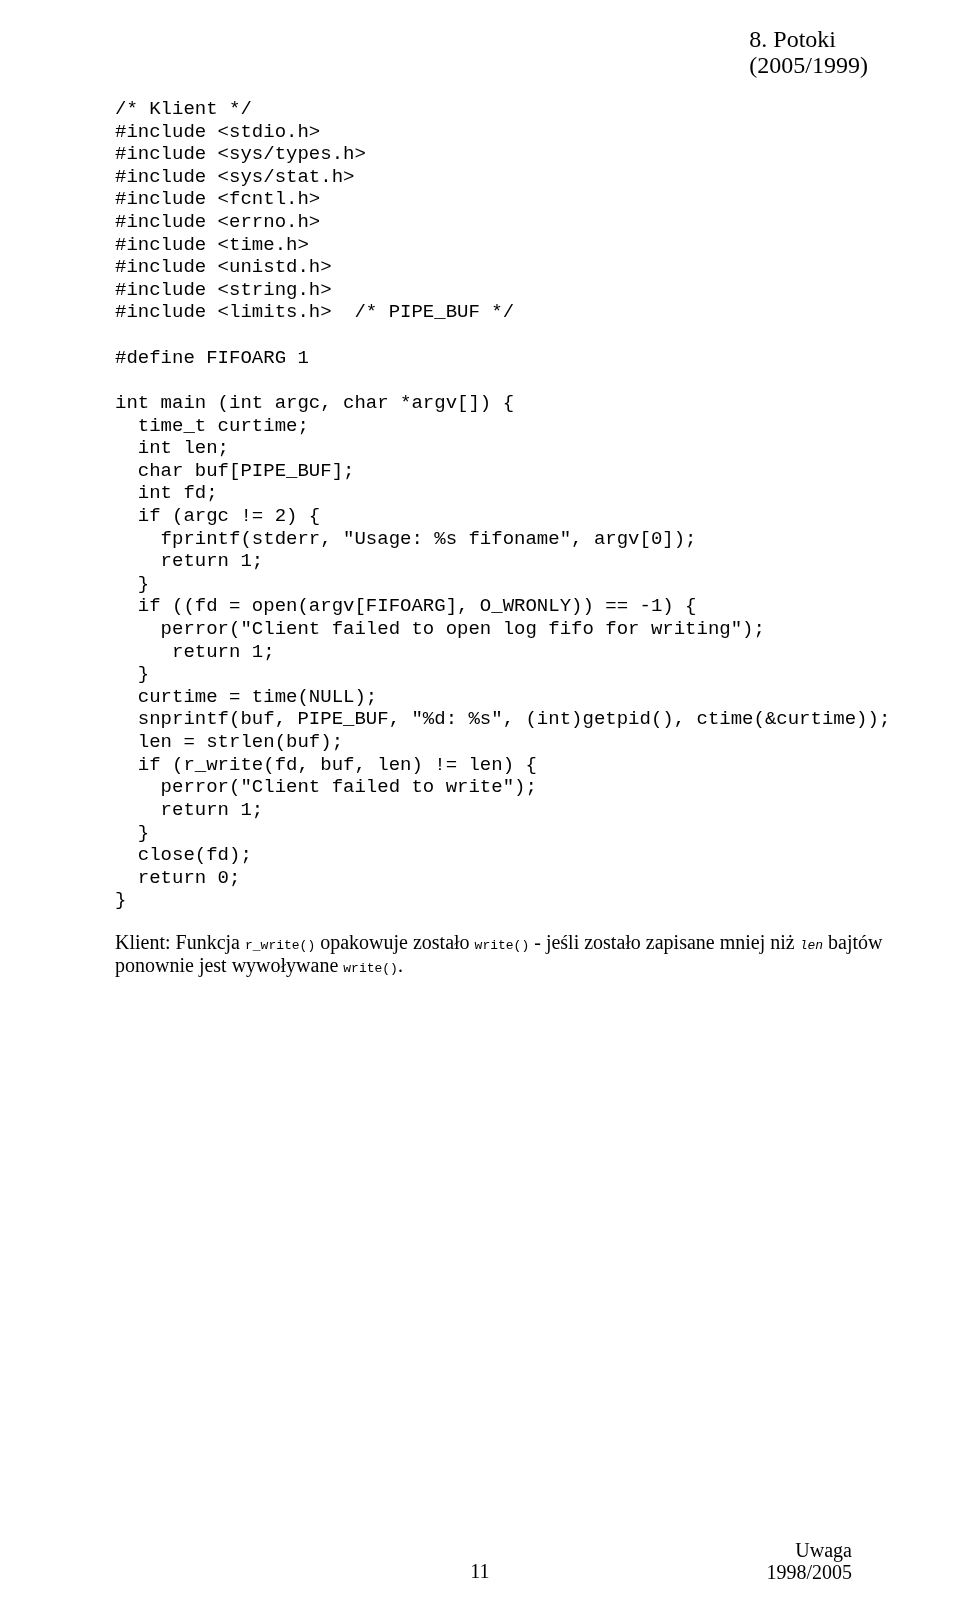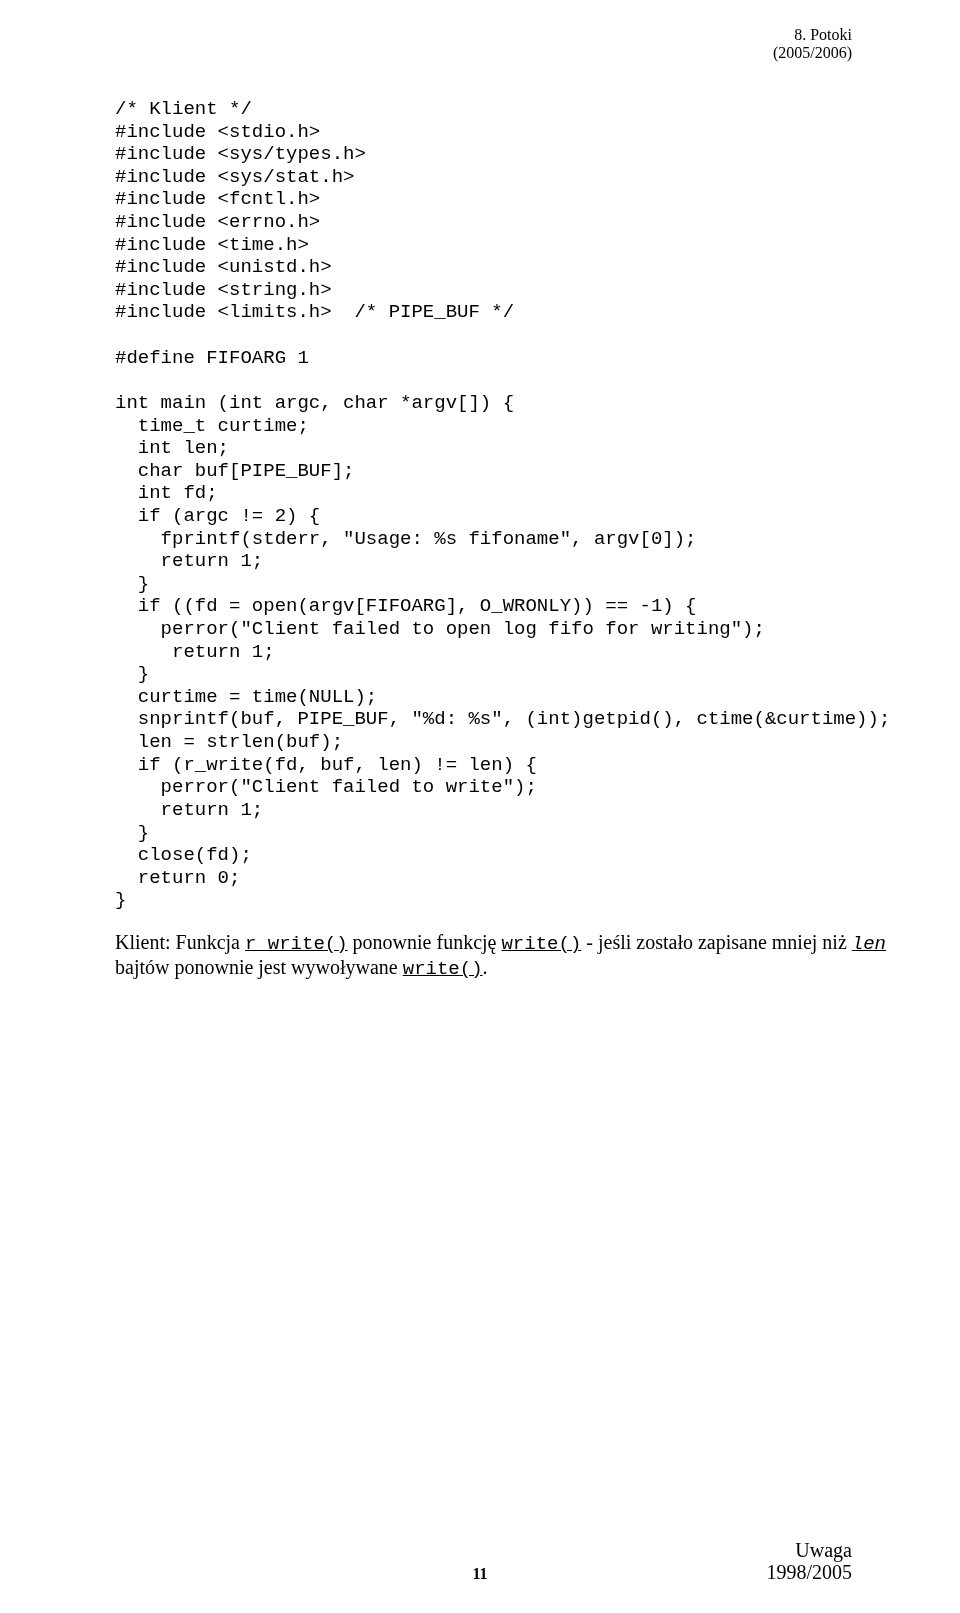--- a/index.html
+++ b/index.html
@@ -13,64 +13,63 @@
       color: #000;
       position: relative;
     }
     .page {
       padding: 68px 65px 0 115px;
       box-sizing: border-box;
     }
     .hdr {
       position: absolute;
       top: 26px;
-      right: 108px;
-      text-align: right;
-      font-size: 16px;
+      right: 92px;
+      text-align: left;
+      font-size: 24px;
       line-height: 1.1;
     }
     .code {
       font-family: "Courier New", Courier, monospace;
       font-size: 19px;
       line-height: 1.19;
       white-space: pre;
       margin-top: 30px;
     }
     .note {
       font-family: "Times New Roman", Times, serif;
       font-size: 20px;
       line-height: 1.15;
       margin-top: 14px;
     }
-    .mono { font-family: "Courier New", Courier, monospace; font-size: 19px; text-decoration: underline; }
+    .mono { font-family: "Courier New", Courier, monospace; font-size: 13px; }
     .ftr {
       position: absolute;
       bottom: 30px;
       left: 0;
       width: 100%;
       text-align: center;
-      font-size: 16px;
-      font-weight: bold;
+      font-size: 20px;
     }
     .ftr-right {
       position: absolute;
       bottom: 30px;
       right: 108px;
       text-align: right;
       font-size: 20px;
       line-height: 1.1;
     }
     i { font-style: italic; }
   </style>
 </head>
 <body>
 
 <div class="hdr">
   <div>8. Potoki</div>
-  <div>(2005/2006)</div>
+  <div>(2005/1999)</div>
 </div>
 
 <div class="page">
   <pre class="code">/* Klient */
 #include &lt;stdio.h&gt;
 #include &lt;sys/types.h&gt;
 #include &lt;sys/stat.h&gt;
 #include &lt;fcntl.h&gt;
 #include &lt;errno.h&gt;
 #include &lt;time.h&gt;
@@ -98,21 +97,21 @@
   len = strlen(buf);
   if (r_write(fd, buf, len) != len) {
     perror("Client failed to write");
     return 1;
   }
   close(fd);
   return 0;
 }</pre>
 
   <div class="note">
-    <span>Klient: Funkcja </span><span class="mono">r_write()</span><span> ponownie funkcję </span><span class="mono">write()</span><span> - jeśli zostało zapisane mniej niż </span><i><span class="mono">len</span></i><span> bajtów ponownie jest wywoływane </span><span class="mono">write()</span><span>.</span>
+    <span>Klient: Funkcja </span><span class="mono">r_write()</span><span> opakowuje zostało </span><span class="mono">write()</span><span> - jeśli zostało zapisane mniej niż </span><i><span class="mono">len</span></i><span> bajtów ponownie jest wywoływane </span><span class="mono">write()</span><span>.</span>
   </div>
 </div>
 
 <div class="ftr">11</div>
 <div class="ftr-right">
   <div>Uwaga</div>
   <div>1998/2005</div>
 </div>
 
 </body></html>

